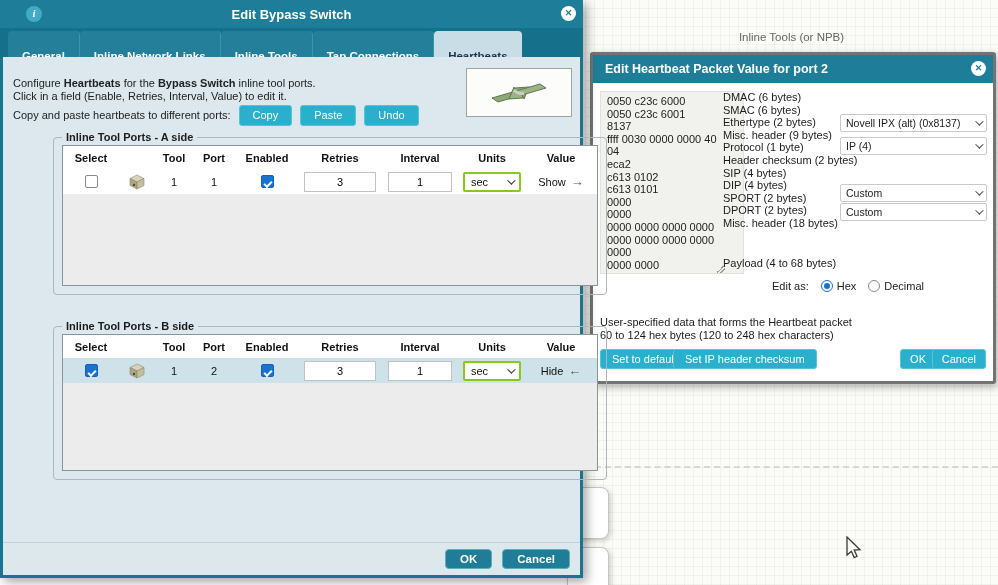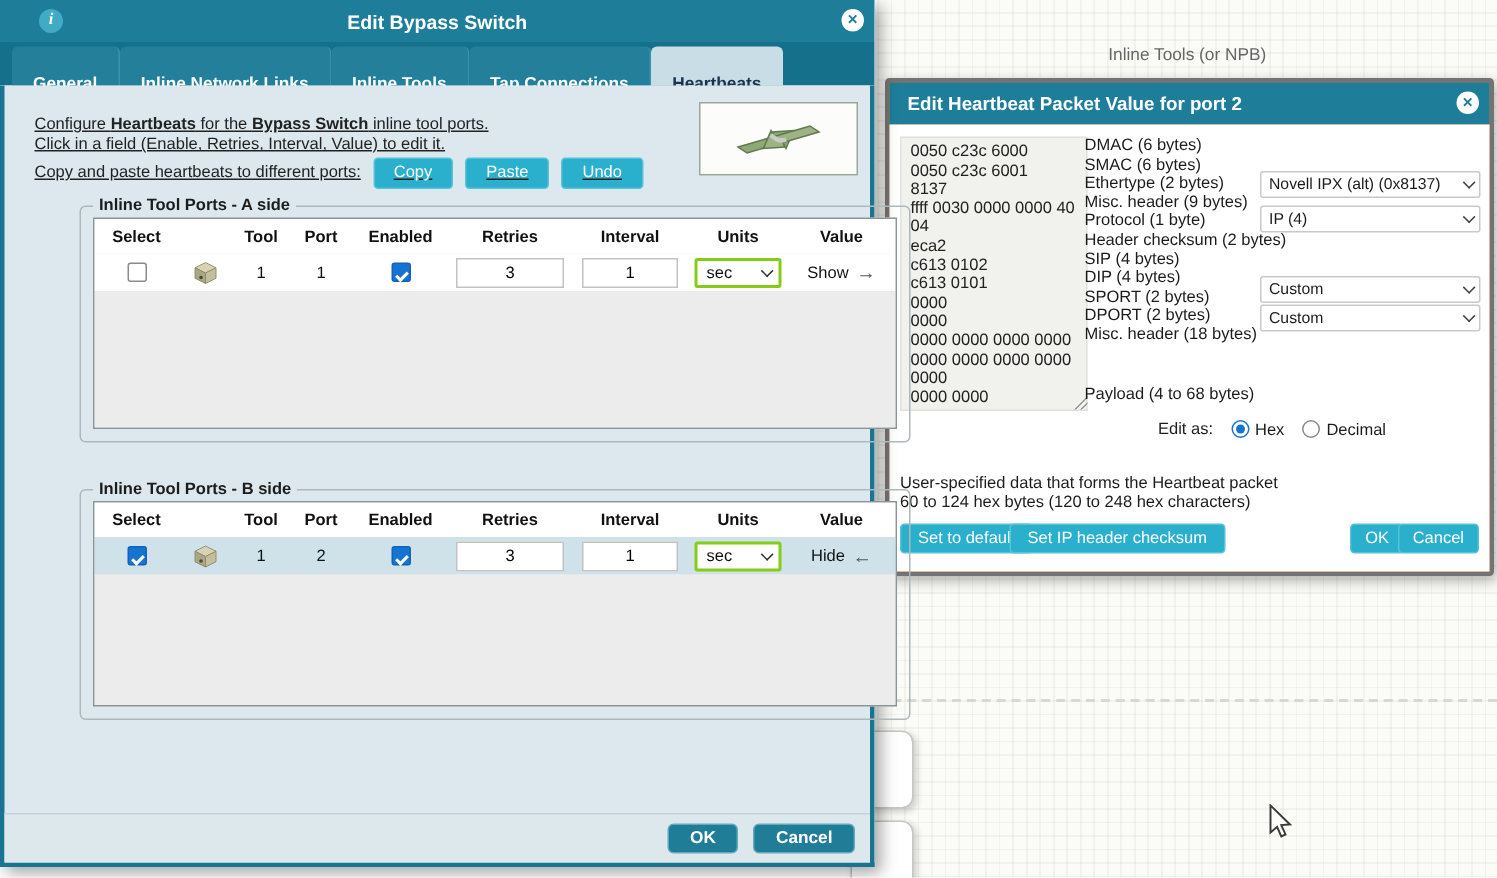--- a/index.html
+++ b/index.html
@@ -43,22 +43,22 @@
   
   .dlg-left { position:absolute; left:0; top:0; width:583px; height:578px; z-index:30;
     box-shadow:4px 4px 10px rgba(0,0,0,.35); }
   .tabbar { height:29px; background:#15708c; display:flex; padding-left:8px; }
   .tab { margin-top:3px; height:26px; line-height:26px; padding:12px 14px; color:#fff;
     font-size:11.5px; font-weight:bold; background:#237f9a; border-right:1px solid #3d93ac;
     border-radius:4px 4px 0 0; cursor:pointer; }
   .tab.active { background:#c9dde6; color:#173450; border-right:none; }
   .dlg-left-body { position:absolute; top:57px; left:0; right:0; bottom:0;
     background:#dce8ed; border:3px solid #19758f; border-top:none; }
-  .intro { position:absolute; left:20px; top:20px; width:445px; font-size:11px;
-    line-height:13px; color:#222;text-decoration:underline; }
+  .intro { position:absolute; left:10px; top:20px; width:445px; font-size:11px;
+    line-height:13px; color:#222; }
   .intro .row3 { display:flex; align-items:center; gap:8px; margin-top:2px; }
   .intro .row3 .cyan-btn { padding:3px 13px; }
   .iconbox { position:absolute; right:8px; top:11px; width:106px; height:49px;
     background:#fcfcfa; border:1px solid #98a898; display:flex; align-items:center;
     justify-content:center; }
 
   fieldset.ports { position:absolute; left:10px; width:553px; border:1px solid #adb8bc;
     border-radius:4px; padding:2px 8px 8px;margin-left:40px; }
   fieldset.ports.a { top:74px; height:164px; }
   fieldset.ports.b { top:263px; height:160px; }
@@ -96,21 +96,21 @@
     background:#dde8ec; border-top:1px solid #c3d3da; display:flex; align-items:center;
     justify-content:flex-end; gap:10px; padding-right:10px; }
 
   
   .dlg-right { position:absolute; left:590px; top:52px; width:406px; height:332px;
     z-index:20; border:3px solid #737373; border-radius:3px; background:#f97316;
     box-shadow:2px 3px 9px rgba(0,0,0,.3); }
   .dlg-right .titlebar .ttl { text-align:left; padding-left:12px; font-size:12.5px; }
   .rbody { position:relative; height:calc(100% - 28px); background:#fff; font-size:11px;
     color:#1c1c1c; }
-  .hex-area { position:absolute; left:7px; top:8px; width:125px; height:183px;
+  .hex-area { position:absolute; left:7px; top:8px; width:144px; height:183px;
     background:#f1f1ee; border:1px solid #e2e2dd; padding:3px 6px; resize:none;
     font-family:"Liberation Sans", sans-serif; font-size:11px; line-height:12.6px;
     color:#222; overflow:hidden; }
   .resize-corner { position:absolute; left:123px; top:181px; width:9px; height:9px;
     background:
       linear-gradient(135deg, transparent 0 50%, #999 50% 56%, transparent 56% 72%, #999 72% 78%, transparent 78%); }
   .fldlabels { position:absolute; left:130px; top:8px; line-height:12.6px; }
   .rsel { position:absolute; left:247px; width:147px; height:18px; background:#fff;
     border:1px solid #c9c9c9; border-radius:2px; display:flex; align-items:center;
     justify-content:space-between; padding:0 5px; font-size:10.5px; cursor:pointer; }

